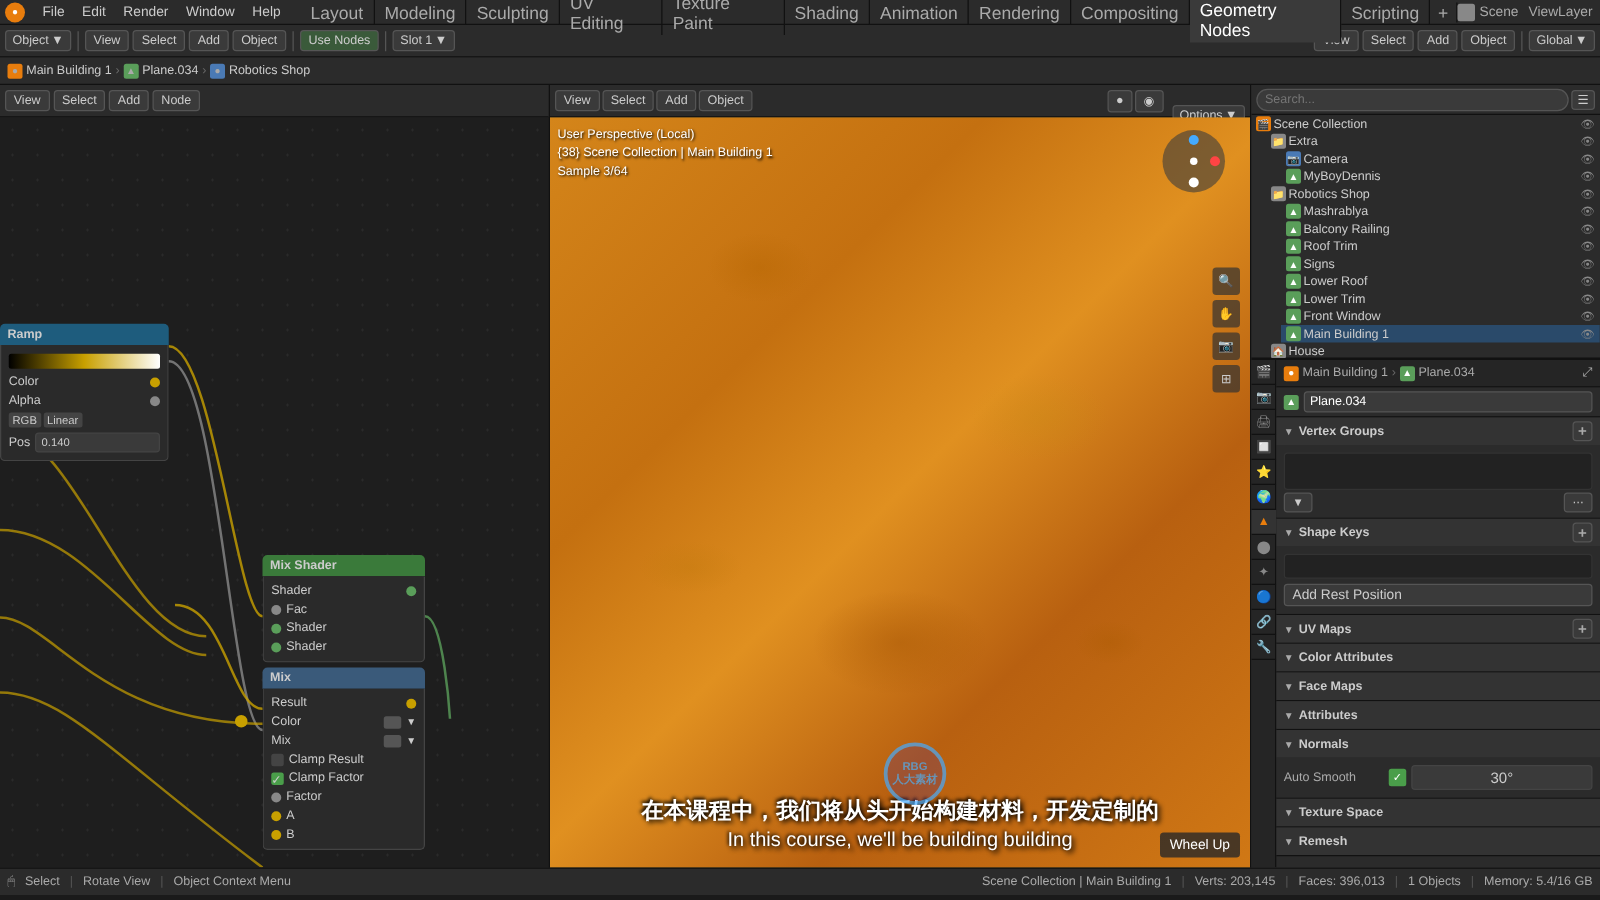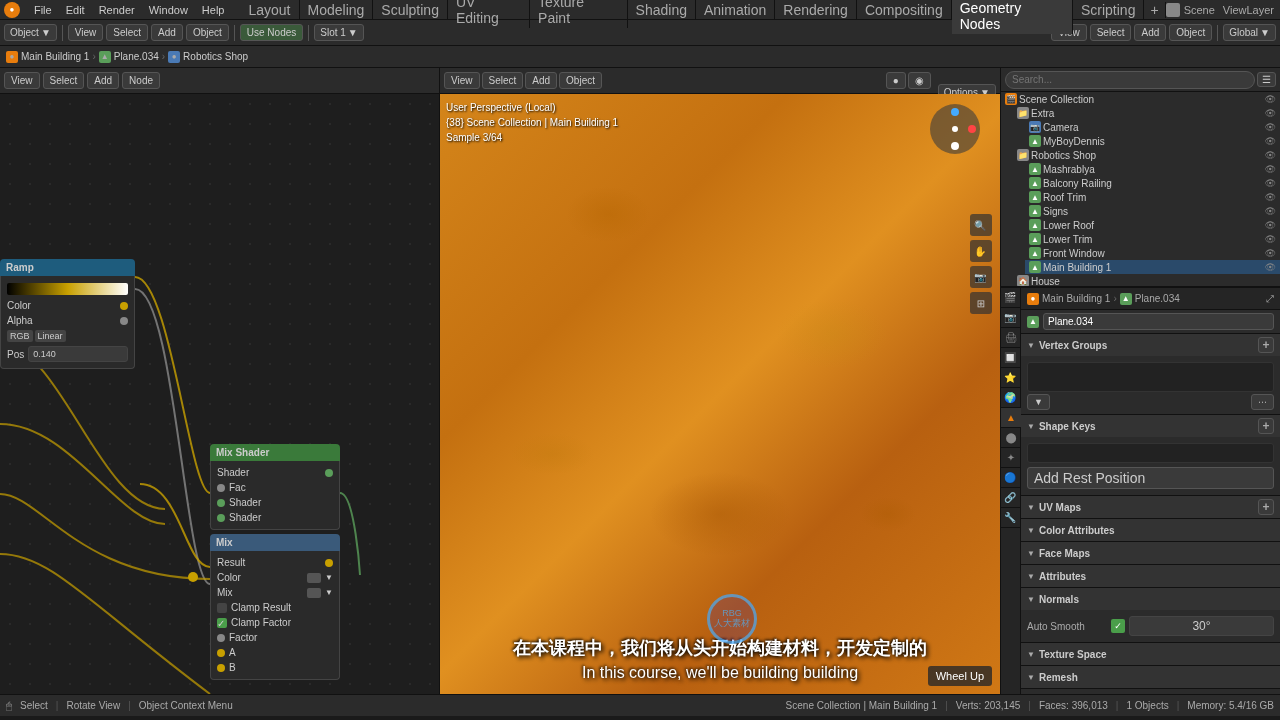--- a/index.html
+++ b/index.html
@@ -344,21 +344,21 @@
       transform: translateX(-50%);
       opacity: 0.7;
     }
     .watermark-circle {
       width: 50px; height: 50px;
       border: 3px solid #4af;
       border-radius: 50%;
       display: flex; align-items: center; justify-content: center;
       color: #4af;
       font-size: 9px;
-      font-weight: normal;
+      font-weight: bold;
       text-align: center;
       line-height: 1.1;
       background: rgba(0,0,255,0.2);
       margin-left: 24px;
     }
 
     
     .right-panel {
       width: 280px;
       height: 100%;
@@ -995,21 +995,21 @@
 
           <div class="prop-section">
             <div class="prop-section-header">
               <span class="prop-section-arrow">▼</span>
               <span>Shape Keys</span>
               <div class="prop-add-btn">+</div>
             </div>
             <div class="prop-section-body">
               <div class="prop-list-area" style="min-height:20px;"></div>
               <div class="prop-row">
-                <div class="toolbar-btn" style="font-size:14px; width:100%;">Add Rest Position</div>
+                <div class="toolbar-btn" style="font-size:11px; width:100%;">Add Rest Position</div>
               </div>
             </div>
           </div>
 
           <div class="prop-section">
             <div class="prop-section-header">
               <span class="prop-section-arrow">▼</span>
               <span>UV Maps</span>
               <div class="prop-add-btn">+</div>
             </div>

